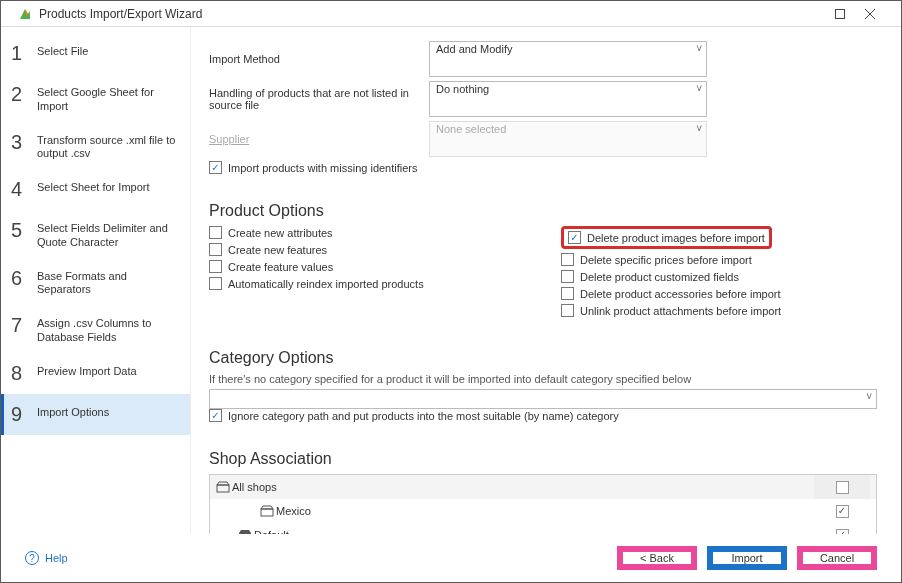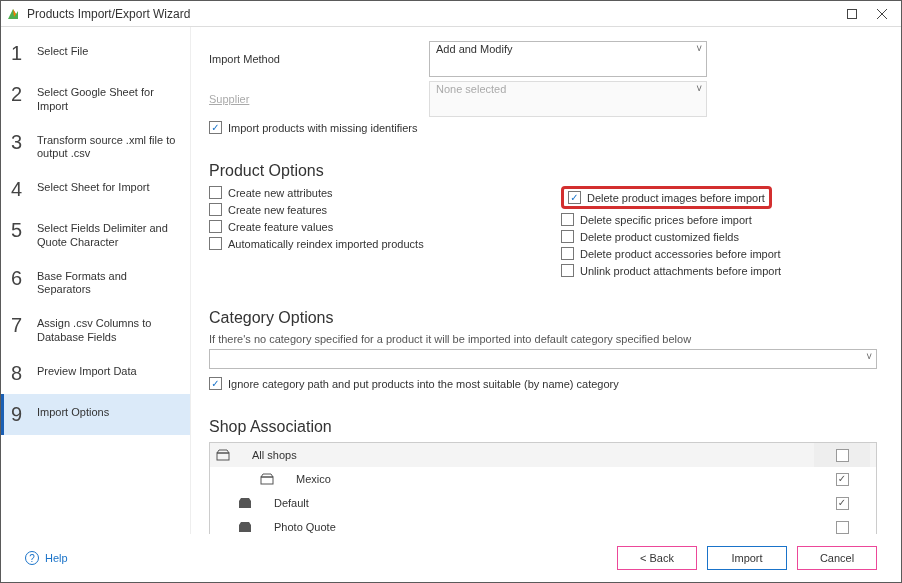--- a/index.html
+++ b/index.html
@@ -16,21 +16,21 @@
     border: 1px solid #5a5a5a;
     position: relative;
     display: flex;
     flex-direction: column;
     background: #fff;
   }
   .titlebar {
     height: 26px;
     display: flex;
     align-items: center;
-    padding: 0 4px;
+    padding: 0 16px;
     border-bottom: 1px solid #ddd;
     background: #fff;
   }
   .titlebar .app-icon {
     width: 16px; height: 16px;
     margin-right: 6px;
     display: inline-flex;
     align-items: center;
     justify-content: center;
   }
@@ -167,21 +167,21 @@
     display: flex;
     align-items: center;
     height: 24px;
     font-size: 11px;
     padding-right: 6px;
   }
   .tree-row.header { background: #f4f4f4; }
   .tree-row .indent0 { padding-left: 6px; }
   .tree-row .indent1 { padding-left: 28px; }
   .tree-row .indent2 { padding-left: 50px; }
-  .tree-row .lbl { flex: 1; display: flex; align-items: flex-start; gap: 22px;}
+  .tree-row .lbl { flex: 1; display: flex; align-items: flex-start; gap: 2px;}
   .shopicon {
     width: 14px; height: 12px;
     display: inline-block;
   }
   .tree-row .tbox {
     width: 13px; height: 13px;
     border: 1px solid #999;
     display: inline-flex;
     align-items: center;
     justify-content: center;
@@ -217,21 +217,21 @@
     display: inline-flex;
     align-items: center;
     justify-content: center;
     font-size: 10px;
     color: #1a73c9;
   }
   .footer .spacer { flex: 1; }
   .btn {
     min-width: 80px;
     height: 24px;
-    border: 1px solid #ec4899;
+    border: 6px solid #ec4899;
     background: #fff;
     font-size: 11px;
     display: inline-flex;
     align-items: center;
     justify-content: center;
     padding: 0 14px;
   }
   .btn.primary { border-color: #1a73c9; }
 </style>
 </head>
@@ -300,20 +300,24 @@
           <div class="lbl">Import Options</div>
         </div>
     </div>
 
     <div class="content">
 
       <div class="row">
         <div class="k">Import Method</div>
         <div class="sel">Add and Modify</div>
       </div>
+      <div class="row">
+        <div class="k">Handling of products that are not listed in source file</div>
+        <div class="sel">Do nothing</div>
+      </div>
       <div class="row disabled">
         <div class="k">Supplier</div>
         <div class="sel disabled">None selected</div>
       </div>
       <div class="chk">
         <span class="box checked"></span>
         <span>Import products with missing identifiers</span>
       </div>
 
       <h3 class="section">Product Options</h3>
@@ -358,21 +362,21 @@
           <div class="chk">
               <span class="box"></span>
               <span>Unlink product attachments before import</span>
             </div>
         </div>
       </div>
 
       <h3 class="section">Category Options</h3>
       <div class="desc">If there's no category specified for a product it will be imported into default category specified below</div>
       <div class="categorysel"></div>
-      <div class="chk" style="margin-top:8px">
+      <div class="chk" style="">
         <span class="box checked"></span>
         <span>Ignore category path and put products into the most suitable (by name) category</span>
       </div>
 
       <h3 class="section">Shop Association</h3>
       <div class="tree">
         <div class="tree-row header">
           <div class="lbl indent0">
             <svg class="shopicon" viewBox="0 0 14 12">
                 <rect x="1" y="4" width="12" height="7" fill="none" stroke="#555"></rect>

